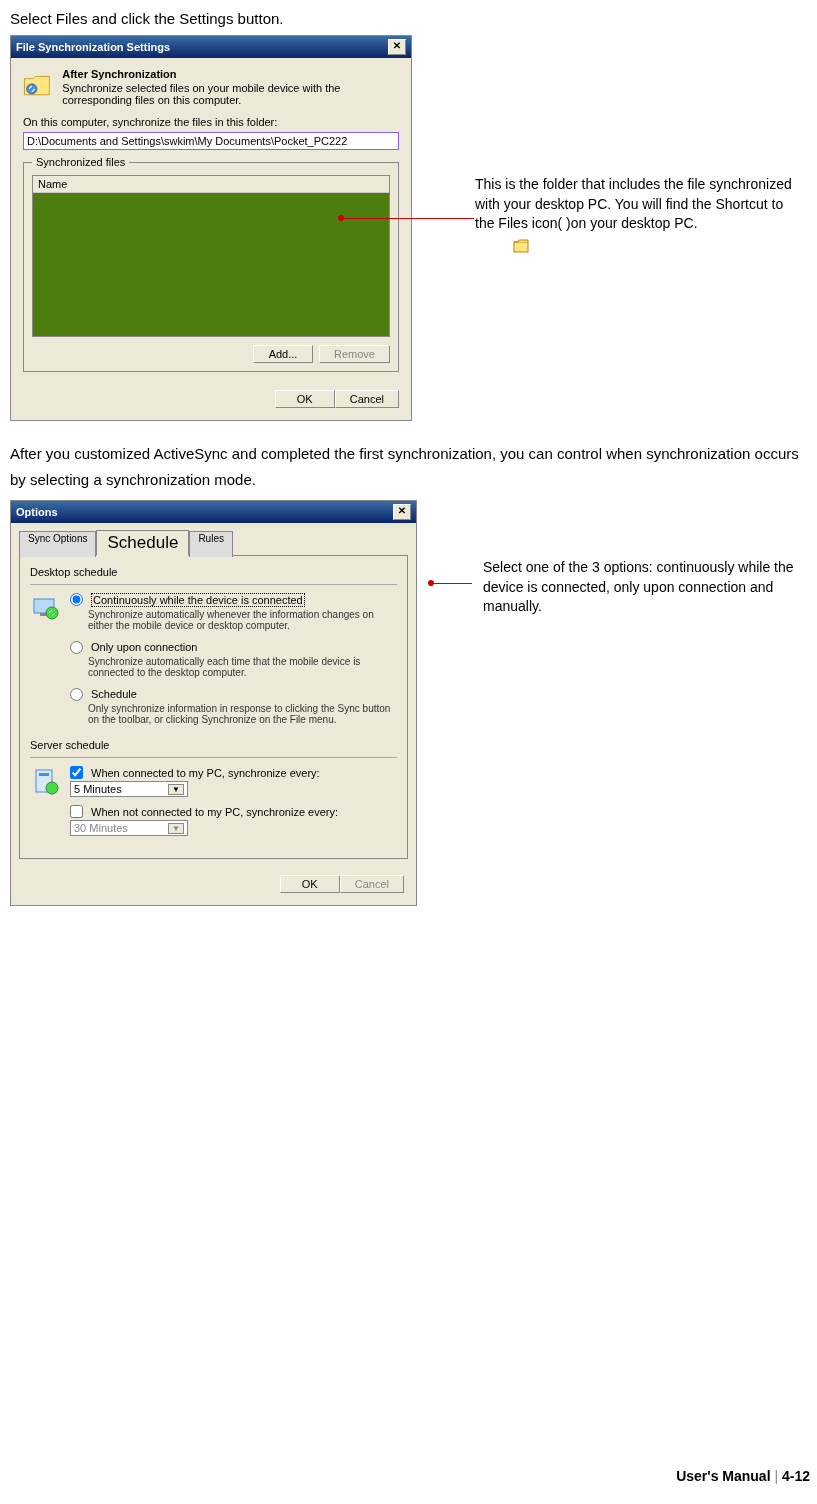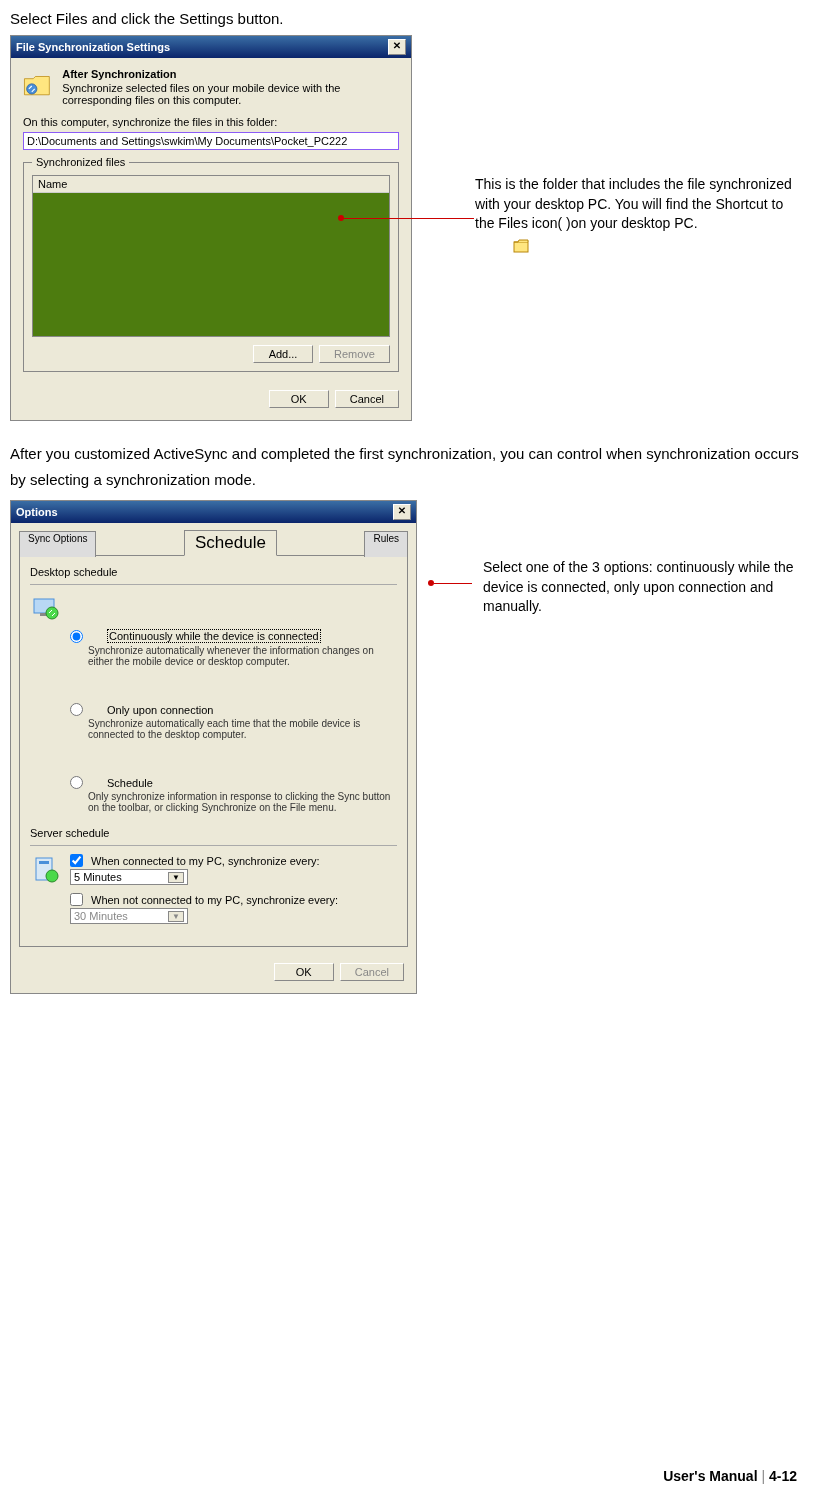--- a/index.html
+++ b/index.html
@@ -123,21 +123,20 @@
   font-family: Tahoma, sans-serif;
   font-size: 11px;
   min-width: 60px;
 }
 .btn.disabled {
   color: #888;
 }
 .dialog-footer {
   display: flex;
   justify-content: flex-end;
-  gap: 6px;
   padding: 8px 12px 12px 12px;
 }
 .callout {
   position: absolute;
   font-size: 14px;
   line-height: 1.4;
 }
 .callout-line {
   position: absolute;
   height: 1px;
@@ -147,21 +146,20 @@
   position: absolute;
   width: 6px;
   height: 6px;
   background: #c00;
   border-radius: 50%;
 }
 .tabs {
   display: flex;
   padding: 6px 8px 0 8px;
   gap: 0;
-  justify-content: space-between;
 }
 .tab {
   background: #ece9d8;
   border: 1px solid #888;
   border-bottom: none;
   padding: 2px 10px;
   font-size: 17px;
   position: relative;
 }
 .tab.active {
@@ -196,23 +194,22 @@
   flex-shrink: 0;
 }
 .options-col {
   flex: 1;
 }
 .radio-item {
   margin-bottom: 10px;
 }
 .radio-label {
   display: flex;
-  align-items: flex-end;
-  gap: 20px;
-  margin-top: 36px;
+  align-items: flex-start;
+  gap: 4px;
 }
 .radio-label input[type="radio"] {
   margin: 0 4px 0 0;
 }
 .radio-title {
   font-size: 11px;
 }
 .radio-title.selected {
   border: 1px dotted #000;
   padding: 0 1px;
@@ -261,21 +258,21 @@
   margin: 2px 0 8px 0;
 }
 .paragraph {
   font-size: 15px;
   line-height: 1.7;
   margin: 12px 0 8px 0;
 }
 .footer {
   position: fixed;
   bottom: 20px;
-  right: 20px;
+  right: 7px;
   font-size: 14px;
 }
 .footer .sep {
   color: #888;
 }
 .icon-inline {
   display: inline-block;
   width: 16px;
   height: 14px;
   vertical-align: middle;

